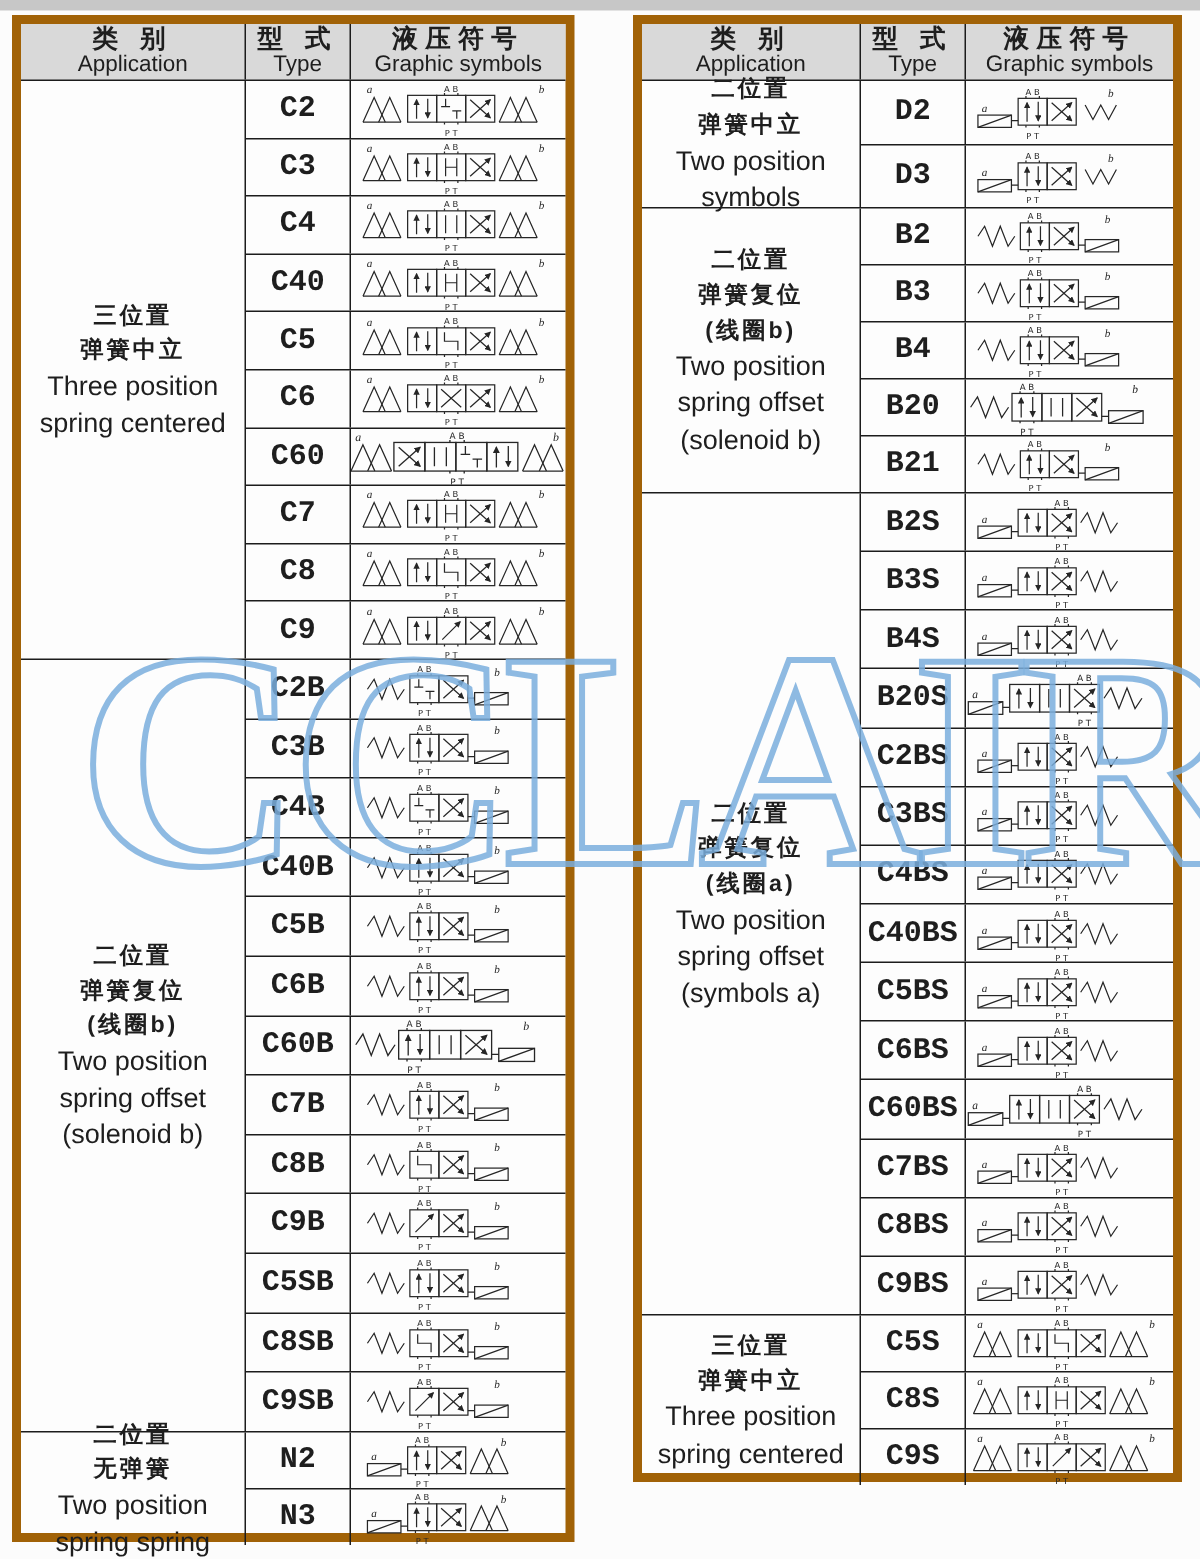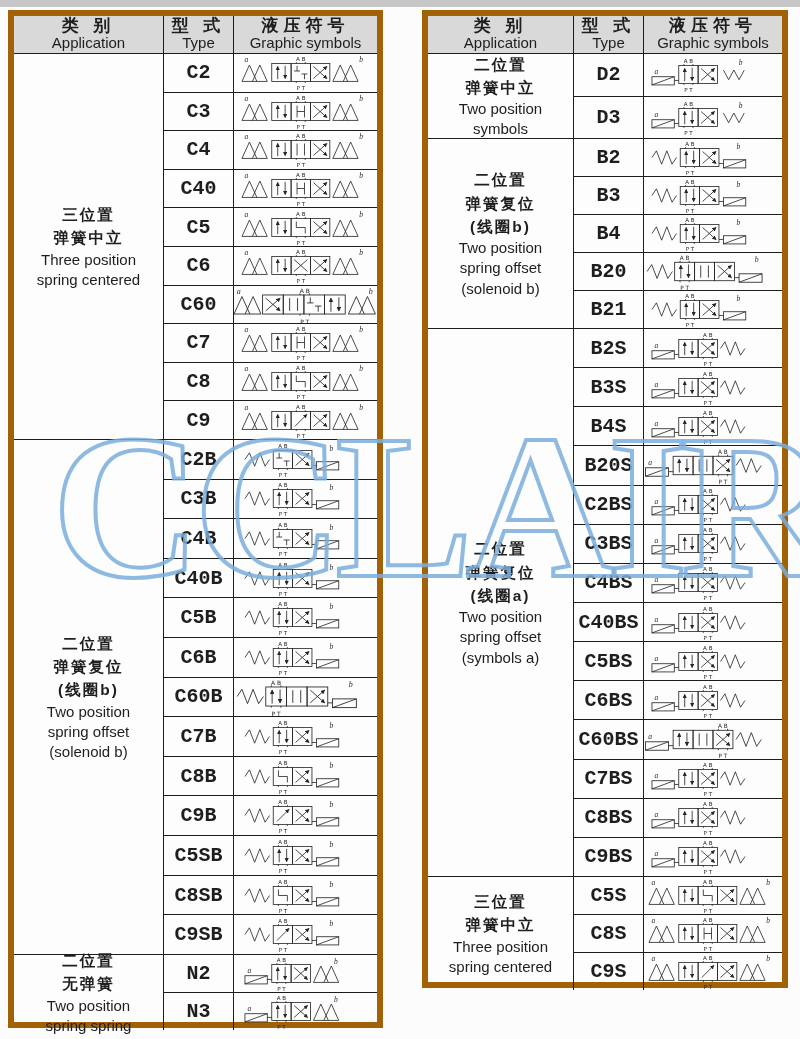--- a/index.html
+++ b/index.html
@@ -16,21 +16,21 @@
   .hcell{display:flex;flex-direction:column;align-items:center;justify-content:center;
          border-right:1px solid #1c1c1c;box-sizing:border-box}
   .hcell.last{border-right:none;flex:1}
   .hzh{font-weight:bold;font-size:17px;letter-spacing:5px;line-height:1.05}
   .hen{font-size:15px;line-height:1.1}
   .group{display:flex;box-sizing:border-box}
   .group + .group{border-top:1px solid #1c1c1c}
   .appcell{display:flex;flex-direction:column;justify-content:center;align-items:center;
            border-right:1px solid #1c1c1c;box-sizing:border-box;text-align:center}
   .azh{font-weight:bold;font-size:15.5px;letter-spacing:2px;line-height:1.5}
-  .aen{font-size:15px;line-height:1.35}
+  .aen{font-size:18px;line-height:1.35}
   .rows{flex:1;display:flex;flex-direction:column;min-width:0}
   .vrow{flex:1;display:flex;min-height:0}
   .vrow + .vrow{border-top:1px solid #1c1c1c}
   .tcell{width:70px;border-right:1px solid #1c1c1c;box-sizing:border-box;
          display:flex;align-items:center;justify-content:center;
          font-family:Liberation Mono, monospace;font-weight:bold;font-size:20px}
   .scell{flex:1;display:flex;align-items:center;justify-content:center;overflow:hidden}
   svg.sym{display:block}
   svg.sym text{fill:#262626;stroke:none}
   svg.sym .pt{font-size:7.5px;font-family:"DejaVu Sans",sans-serif}

